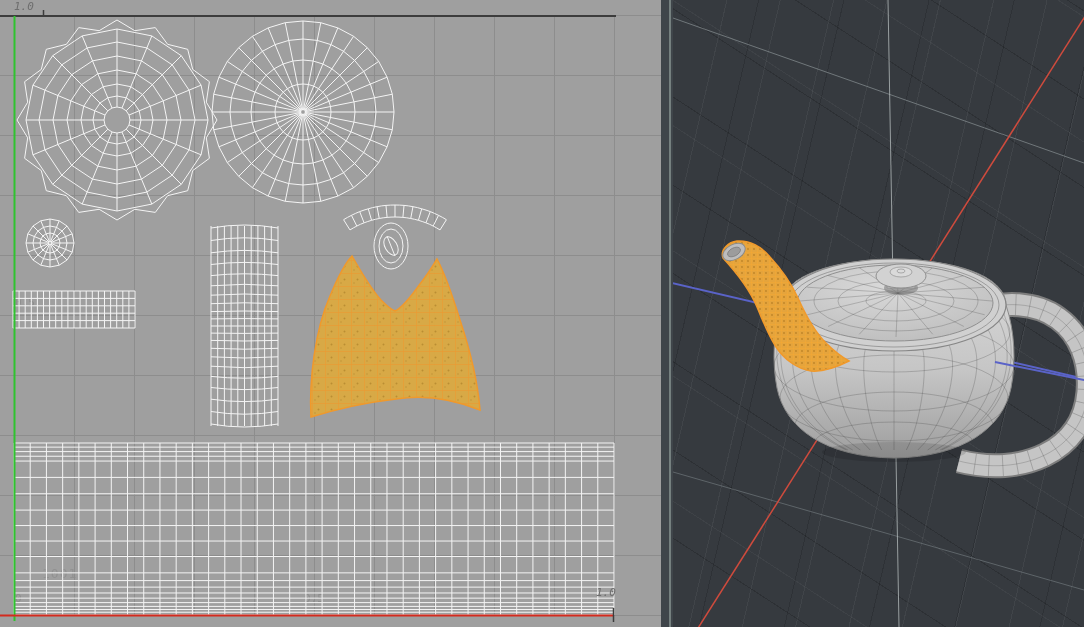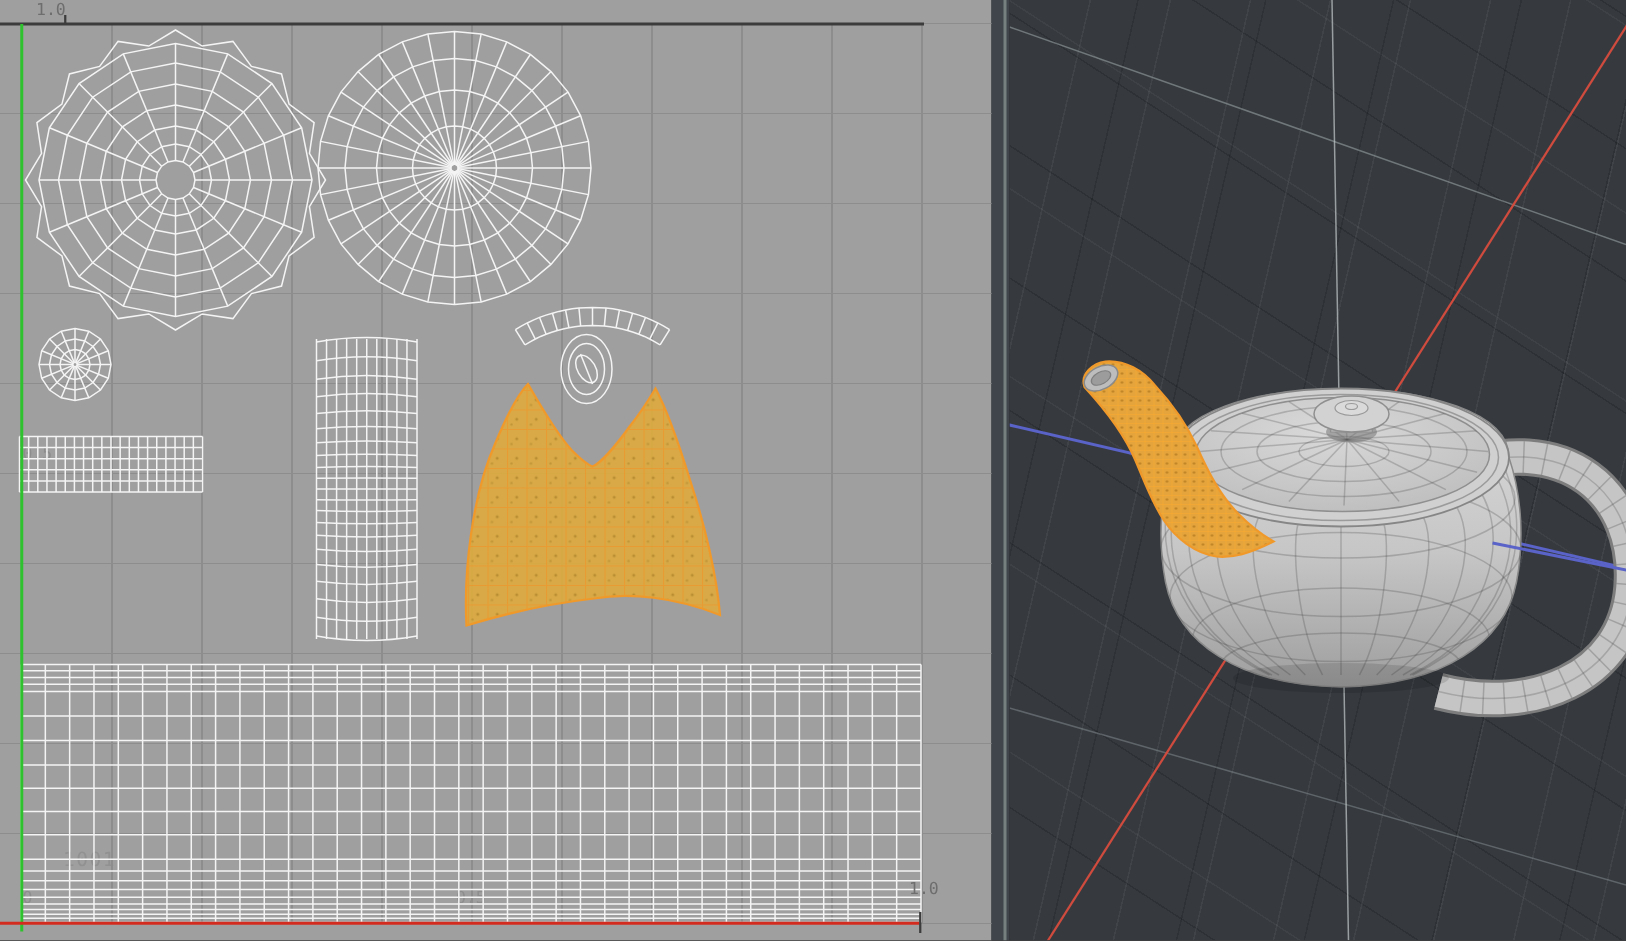--- a/index.html
+++ b/index.html
@@ -1,21 +1,21 @@
 <!DOCTYPE html>
 <html><head>
 <meta charset="utf-8">
 <style>
   html,body{margin:0;padding:0;background:#222;}
   .stage{position:relative;width:1084px;height:627px;overflow:hidden;
          font-family:"DejaVu Sans Mono","Liberation Mono",monospace;}
   .uv-panel{position:absolute;left:0;top:0;width:661px;height:627px;background:#9f9f9f;}
   #uv-svg{position:absolute;left:0;top:0;z-index:2;}
   .uv-labels-back{position:absolute;left:0;top:0;width:100%;height:100%;z-index:1;pointer-events:none;}
-  .uv-labels-front{position:absolute;left:14px;top:0;width:100%;height:100%;z-index:3;pointer-events:none;}
+  .uv-labels-front{position:absolute;left:4px;top:0;width:100%;height:100%;z-index:3;pointer-events:none;font-style:italic;}
   .lbl{position:absolute;font-size:11px;color:#6e6e6e;line-height:1;}
   .lbl.faint{color:#8d8d8d;}
   .lbl.udim{font-size:13px;color:#919191;letter-spacing:1px;}
   .divider{position:absolute;left:661px;top:0;width:12px;height:627px;background:#3f454a;cursor:col-resize;}
   .divider-line{position:absolute;left:8px;top:0;width:2px;height:100%;background:#75807f;}
   .viewport{position:absolute;left:673px;top:0;width:411px;height:627px;background:#363a3f;overflow:hidden;}
   .vp-grid{position:absolute;left:0;top:0;width:100%;height:100%;
     background-image:
       repeating-linear-gradient(103deg, rgba(255,255,255,0.05) 0px 1px, transparent 1px 52px),
       repeating-linear-gradient(103deg, rgba(0,0,0,0.15) 0px 1px, transparent 1px 83px),

